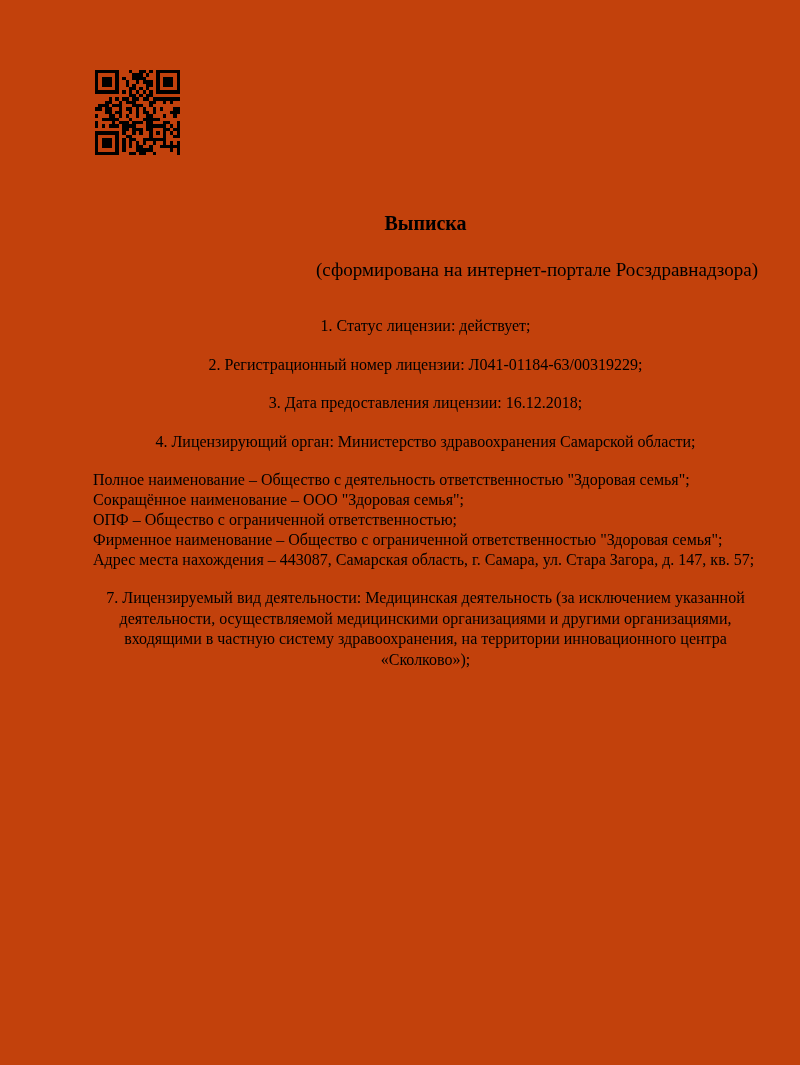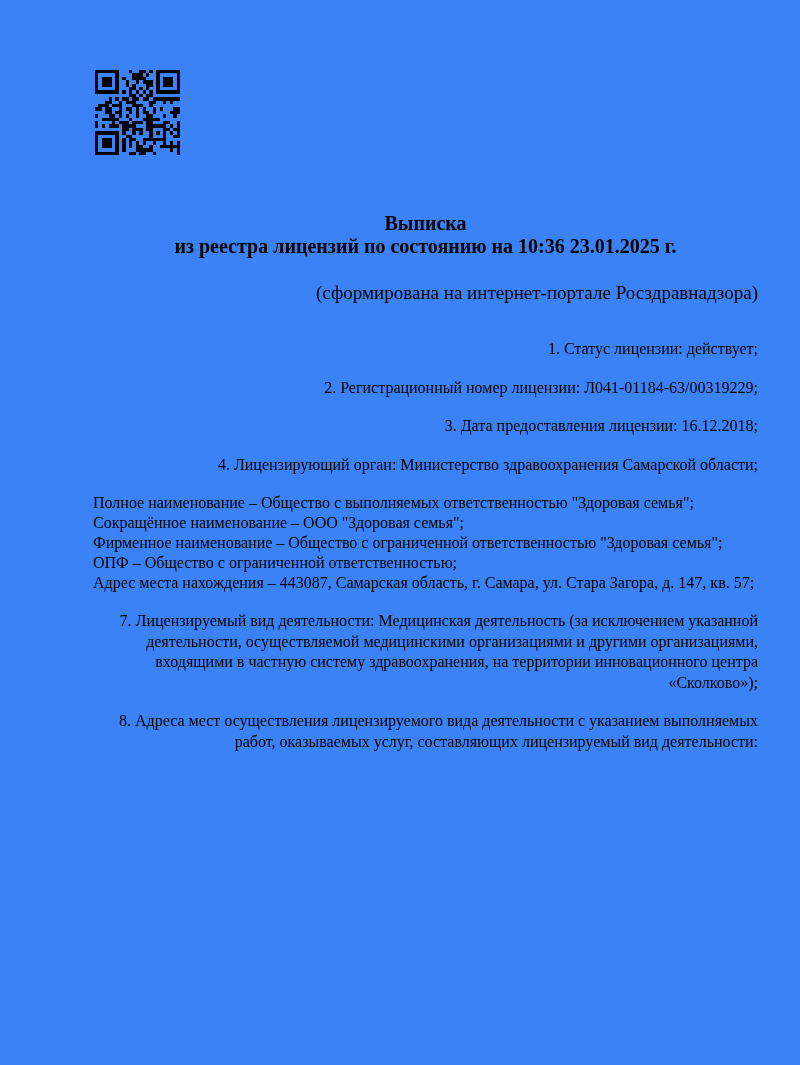--- a/index.html
+++ b/index.html
@@ -4,21 +4,21 @@
 <style>
   html, body {
     margin: 0;
     padding: 0;
     background: #ffffff;
   }
   .page {
     position: relative;
     width: 800px;
     height: 1065px;
-    background: #3b82f6;
+    background: #c2410c;
     color: #000000;
     font-family: "Liberation Serif", "DejaVu Serif", serif;
     overflow: hidden;
   }
   .qr {
     position: absolute;
     left: 95px;
     top: 70px;
     width: 85px;
     height: 85px;
@@ -43,21 +43,21 @@
     font-size: 19px;
     line-height: 17px;
   }
   .paragraphs {
     margin-top: 38px;
   }
   .para {
     margin: 0 0 18px 0;
     font-size: 16px;
     line-height: 20.5px;
-    text-align: right;
+    text-align: center;
   }
   .org-block {
     margin: 0 0 18px 0;
     font-size: 16px;
     line-height: 20px;
   }
   .org-line { margin: 0; }
 </style>
 </head>
 <body>
@@ -381,37 +381,35 @@
         <rect x="14" y="24" width="1" height="1" fill="#000000"></rect>
         <rect x="17" y="24" width="1" height="1" fill="#000000"></rect>
         <rect x="24" y="24" width="1" height="1" fill="#000000"></rect>
       </svg>
   </div>
 
   <div class="content">
 
     <div class="title">
       <div>Выписка</div>
-      <div>из реестра лицензий по состоянию на 10:36 23.01.2025 г.</div>
     </div>
 
     <div class="subtitle">(сформирована на интернет-портале Росздравнадзора)</div>
 
     <div class="paragraphs">
       <p class="para">1. Статус лицензии: действует;</p>
       <p class="para">2. Регистрационный номер лицензии: Л041-01184-63/00319229;</p>
       <p class="para">3. Дата предоставления лицензии: 16.12.2018;</p>
       <p class="para">4. Лицензирующий орган: Министерство здравоохранения Самарской области;</p>
 
       <div class="org-block">
-        <p class="org-line">Полное наименование – Общество с выполняемых ответственностью "Здоровая семья";</p>
+        <p class="org-line">Полное наименование – Общество с деятельность ответственностью "Здоровая семья";</p>
         <p class="org-line">Сокращённое наименование – ООО "Здоровая семья";</p>
+        <p class="org-line">ОПФ – Общество с ограниченной ответственностью;</p>
         <p class="org-line">Фирменное наименование – Общество с ограниченной ответственностью "Здоровая семья";</p>
-        <p class="org-line">ОПФ – Общество с ограниченной ответственностью;</p>
         <p class="org-line">Адрес места нахождения – 443087, Самарская область, г. Самара, ул. Стара Загора, д. 147, кв. 57;</p>
       </div>
 
       <p class="para">7. Лицензируемый вид деятельности: Медицинская деятельность (за исключением указанной деятельности, осуществляемой медицинскими организациями и другими организациями, входящими в частную систему здравоохранения, на территории инновационного центра «Сколково»);</p>
-      <p class="para">8. Адреса мест осуществления лицензируемого вида деятельности с указанием выполняемых работ, оказываемых услуг, составляющих лицензируемый вид деятельности:</p>
     </div>
 
   </div>
 </div>
 
 </body></html>

